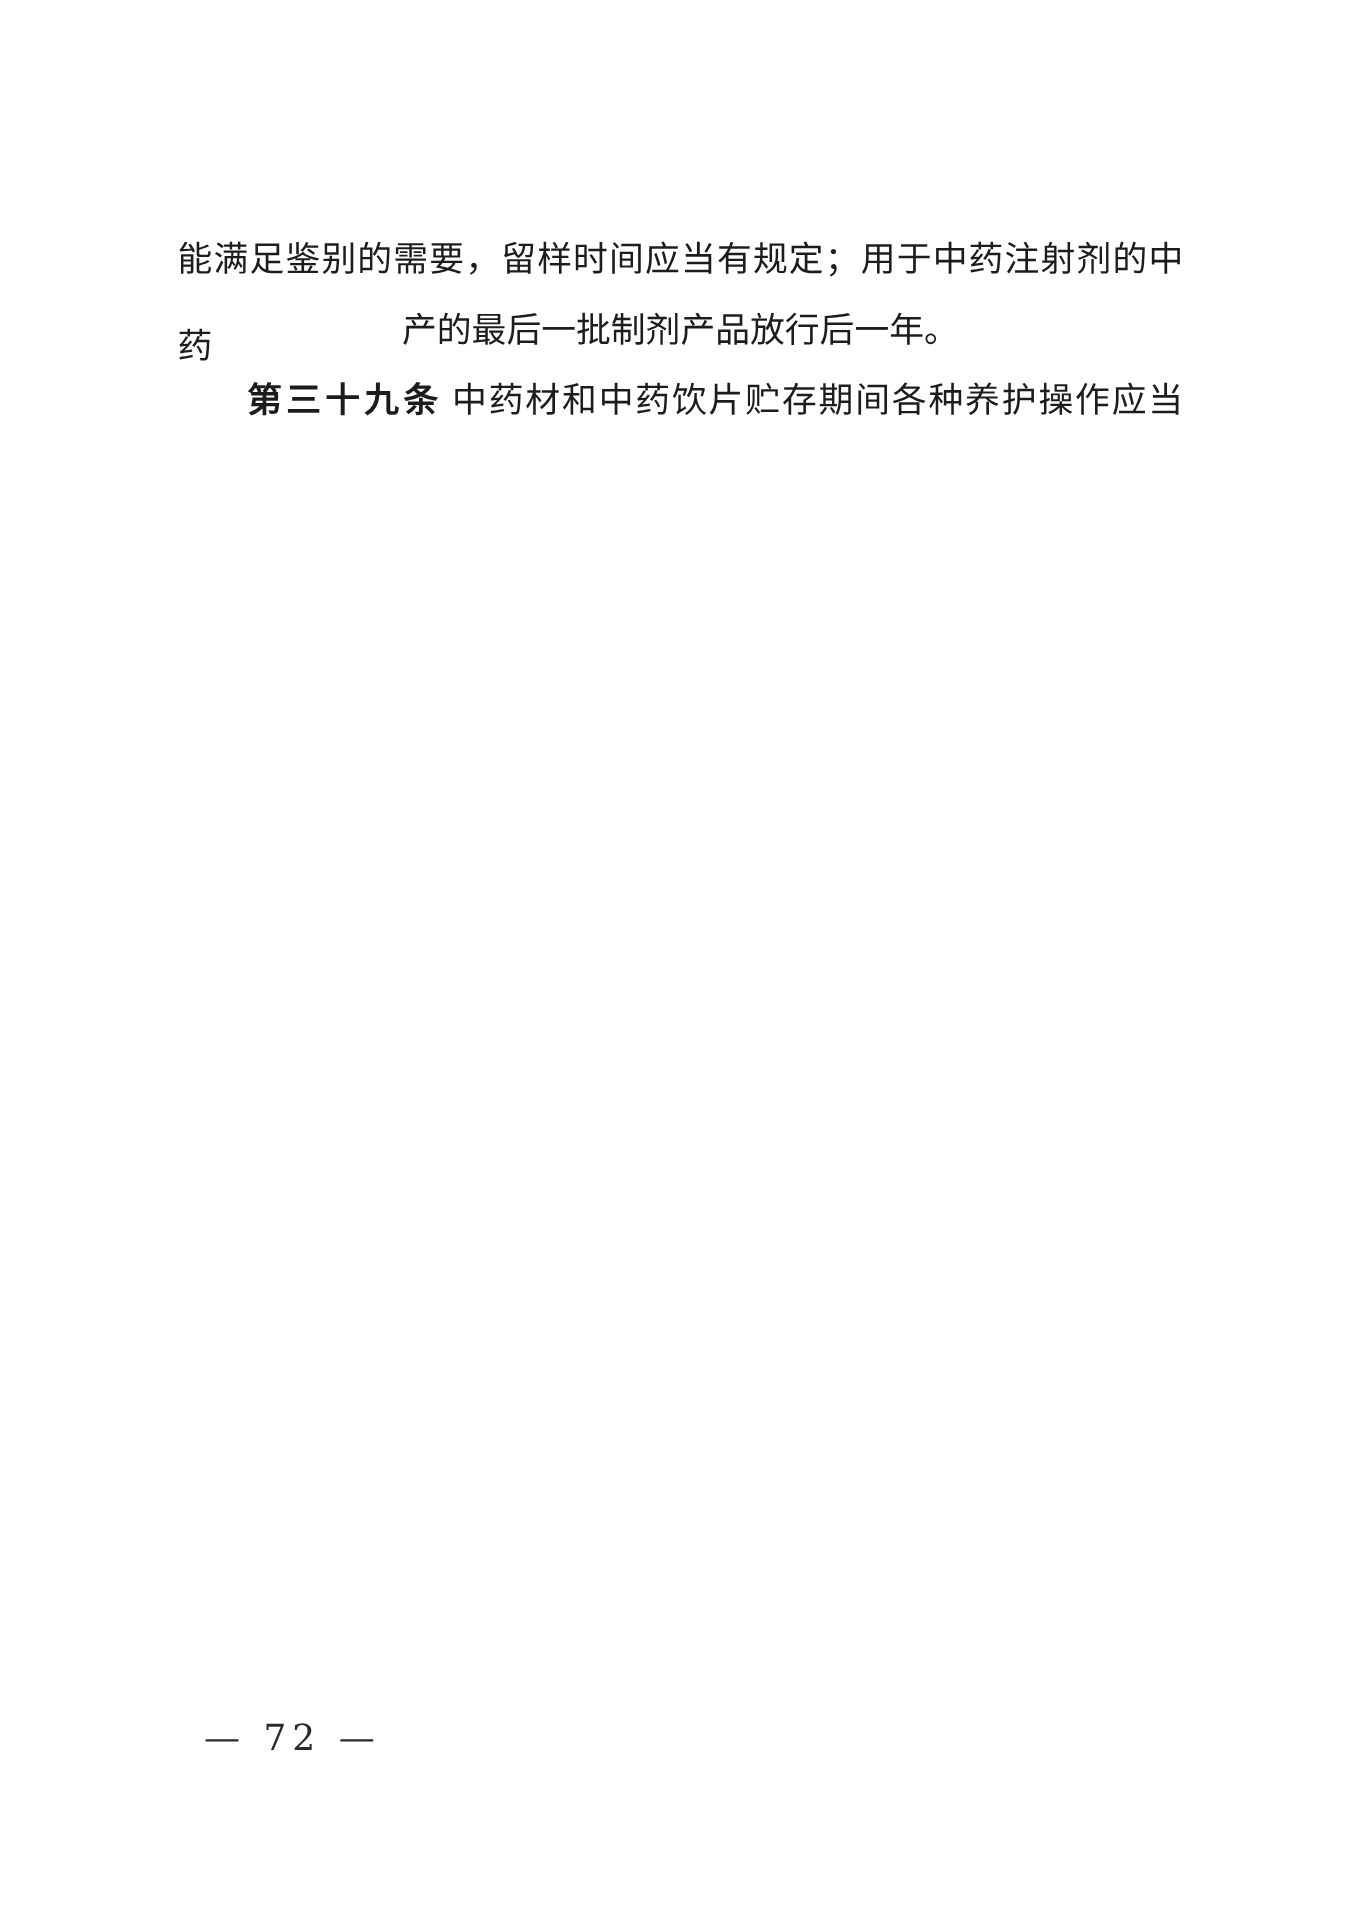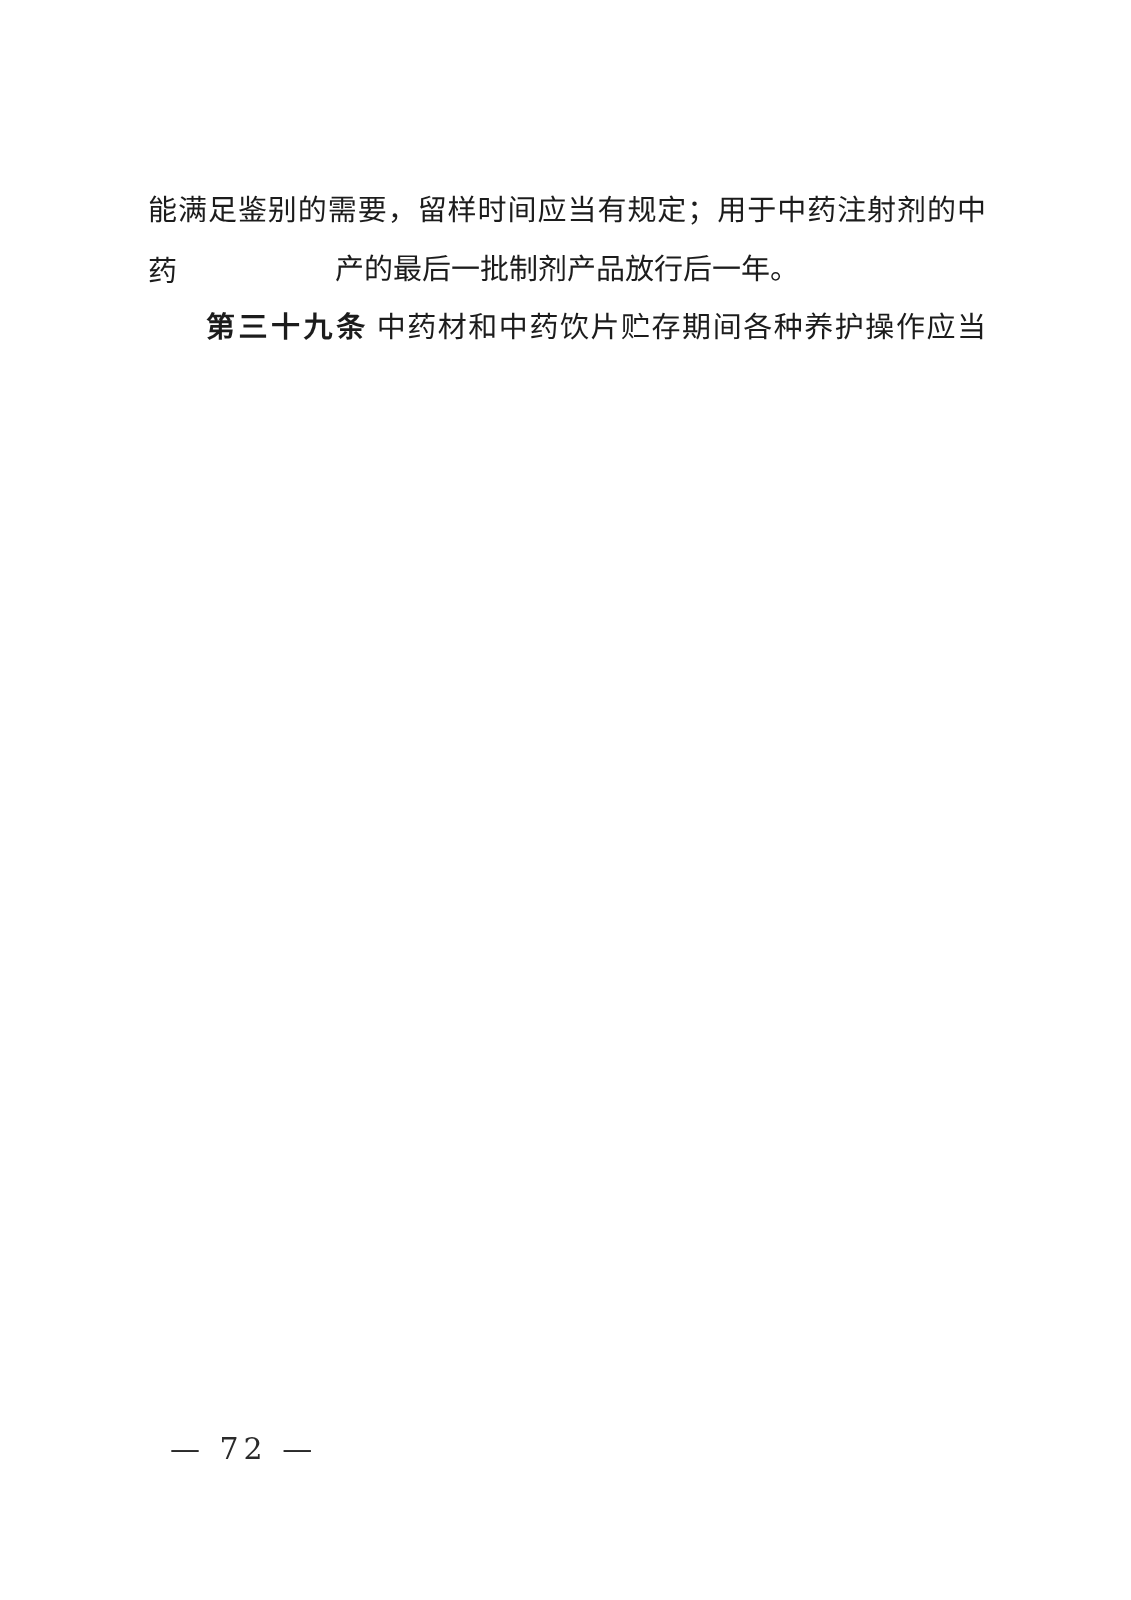--- a/index.html
+++ b/index.html
@@ -23,21 +23,21 @@
     position: absolute;
     left: 148px;
     top: 180px;
     width: 838px;
     color: #1c1c1c;
     font-size: 29px;
   }
 
   .line {
     height: 58.5px;
-    line-height: 61px;
+    line-height: 72px;
     white-space: normal;
     overflow: visible;
   }
 
   
   .line.justified {
     text-align: justify;
     text-align-last: justify;
     text-justify: inter-character;
   }

